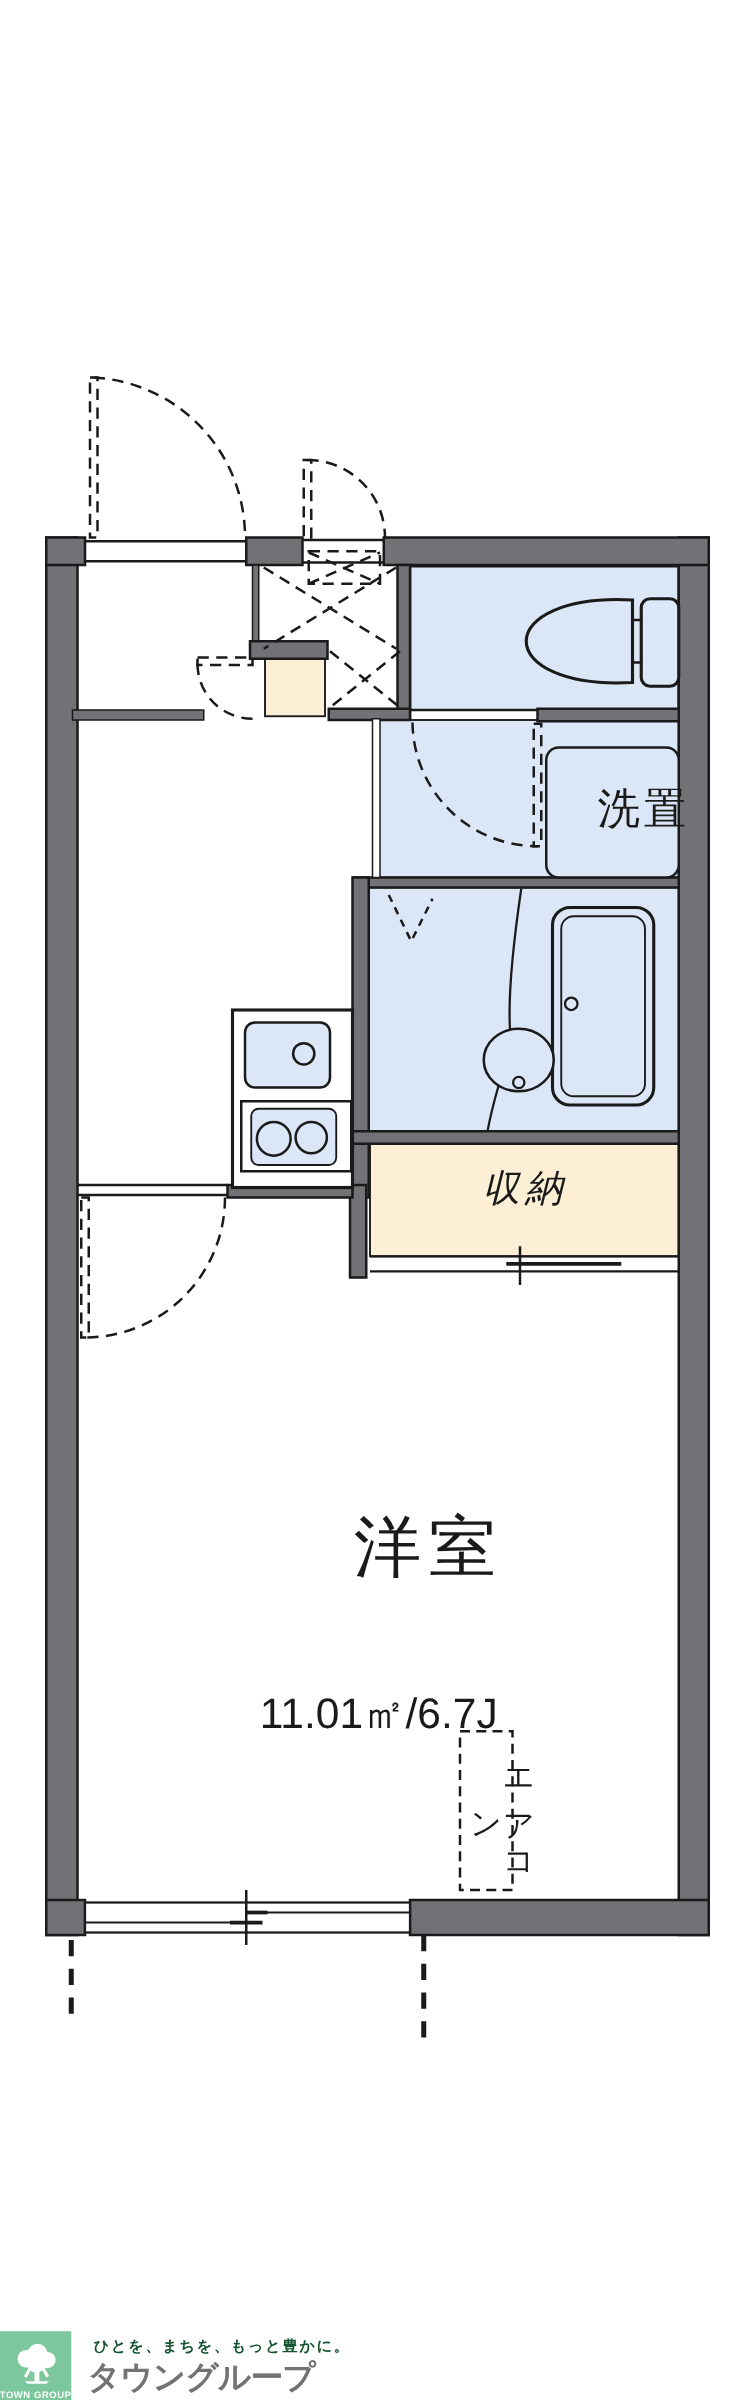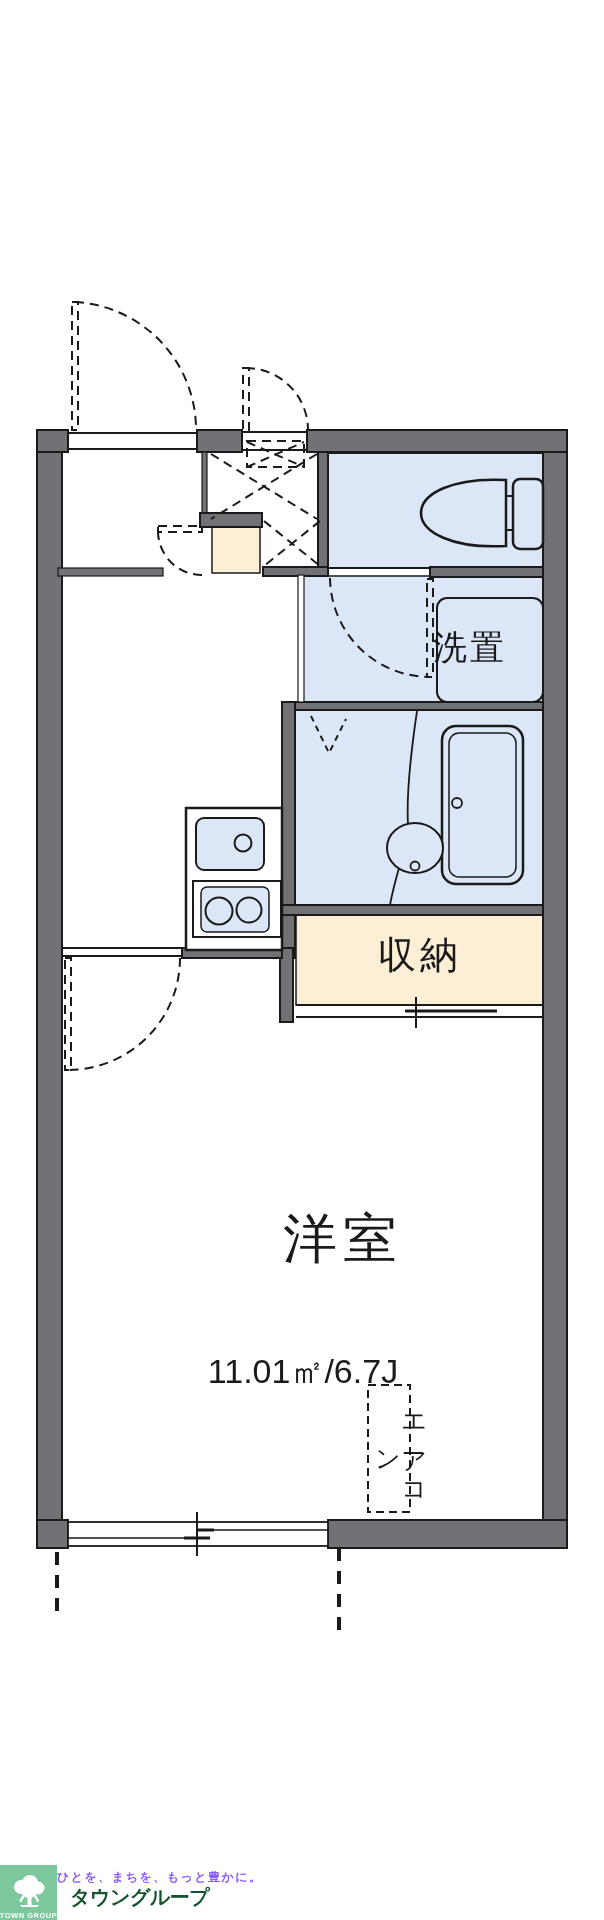--- a/index.html
+++ b/index.html
@@ -2,30 +2,30 @@
 <html><head>
 <meta charset="utf-8">
 <style>
   html,body{margin:0;padding:0;background:#ffffff;}
   #page{position:relative;width:604px;height:1920px;background:#ffffff;overflow:hidden;
         font-family:"Liberation Sans","DejaVu Sans",sans-serif;color:#1a1a1a;}
   #plan-svg{position:absolute;left:0;top:0;}
   .lbl{position:absolute;color:#1a1a1a;text-align:center;line-height:1.05;}
   .lbl-room{font-size:54px;letter-spacing:6px;font-weight:400;}
   .lbl-size{font-size:34px;letter-spacing:0px;}
-  .lbl-storage{font-size:38px;letter-spacing:4px;}
+  .lbl-storage{font-size:30px;letter-spacing:4px;font-style:italic;}
   .lbl-washer{font-size:34px;letter-spacing:3px;}
   .lbl-aircon{font-size:25px;writing-mode:vertical-rl;text-orientation:upright;
               letter-spacing:5px;text-align:center;height:122px;}
   #footer{position:absolute;left:0;top:1862px;width:604px;height:58px;}
   #logo-box{position:absolute;left:0;top:3px;width:57px;height:58px;background:#7cc79c;
             display:flex;flex-direction:column;align-items:center;justify-content:flex-end;}
   #logo-town{color:#ffffff;font-size:7.5px;font-weight:bold;letter-spacing:0.5px;margin-bottom:3px;white-space:nowrap;text-align:center;}
-  #tagline{position:absolute;left:57px;top:7px;font-size:12px;font-weight:bold;letter-spacing:1.5px;color:#8b5cf6;white-space:nowrap;}
-  #brand{position:absolute;left:70px;top:22px;font-size:20px;font-weight:bold;letter-spacing:-0.5px;color:#14532d;white-space:nowrap;}
+  #tagline{position:absolute;left:75px;top:7px;font-size:12px;font-weight:bold;letter-spacing:1.5px;color:#14532d;white-space:nowrap;}
+  #brand{position:absolute;left:70px;top:22px;font-size:26px;font-weight:bold;letter-spacing:-0.5px;color:#737373;white-space:nowrap;}
 </style>
 </head>
 <body>
 
 <div id="page">
 
 <svg id="plan-svg" width="604" height="1920" viewBox="0 0 604 1920">
 
   <g>
     <rect x="328" y="453" width="215" height="115" fill="#dbe7f6" stroke="#1a1a1a" stroke-width="2"></rect>
@@ -135,21 +135,21 @@
     <rect x="193" y="881" width="88" height="56" fill="#ffffff" stroke="#1a1a1a" stroke-width="2"></rect>
     <rect x="201" y="887" width="68" height="45" rx="6" fill="#dbe7f6" stroke="#1a1a1a" stroke-width="1.5"></rect>
     <circle cx="219" cy="911" r="13.5" fill="#dbe7f6" stroke="#1a1a1a" stroke-width="2"></circle>
     <circle cx="249" cy="910" r="12.5" fill="#dbe7f6" stroke="#1a1a1a" stroke-width="2"></circle>
   </g>
 </svg>
 
 <div class="lbl lbl-room" style="left:203px;top:1210px;width:200px;text-align:right;">洋室</div>
 <div class="lbl lbl-size" style="left:153px;top:1354px;width:300px;">11.01㎡/6.7J</div>
 <div class="lbl lbl-storage" style="left:320px;top:936px;width:200px;">収納</div>
-<div class="lbl lbl-washer" style="left:420px;top:630px;width:100px;">洗置</div>
+<div class="lbl lbl-washer" style="left:452px;top:630px;width:100px;text-align:right;">洗置</div>
 <div class="lbl lbl-aircon" style="left:375px;top:1389px;">エアコン</div>
 
 <div id="footer">
   <div id="logo-box">
     <svg width="42" height="36" viewBox="0 0 42 36">
       <g fill="#ffffff">
         <circle cx="13" cy="12" r="7"></circle>
         <circle cx="22" cy="8" r="8"></circle>
         <circle cx="30" cy="13" r="6.5"></circle>
         <circle cx="21" cy="15" r="8"></circle>

